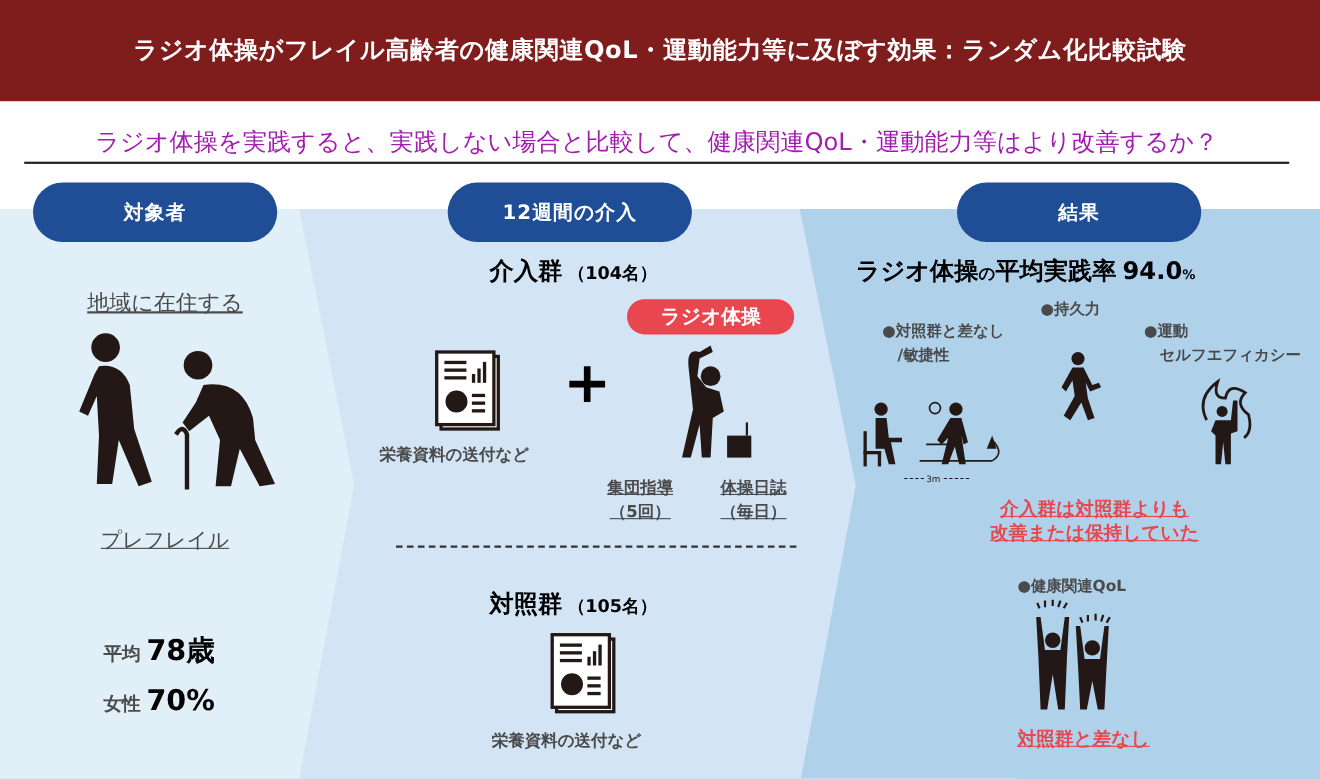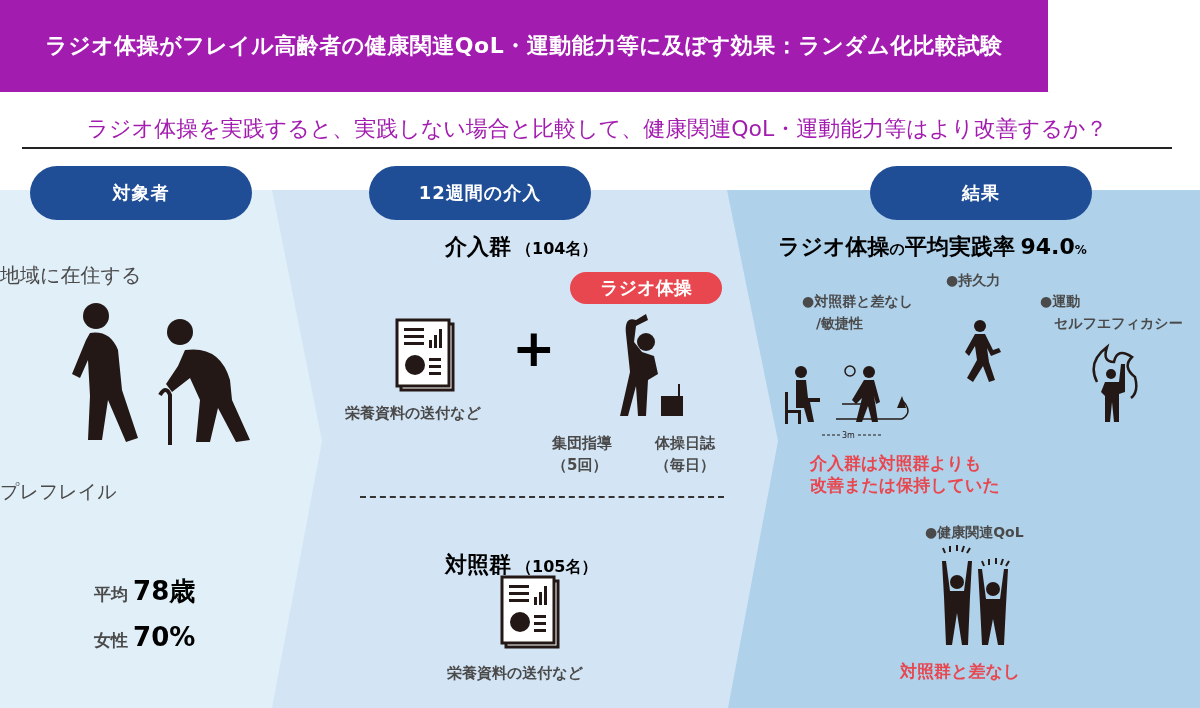--- a/index.html
+++ b/index.html
@@ -1,23 +1,23 @@
 <!DOCTYPE html>
 <html><head>
 <meta charset="utf-8">
 <style>
   * { box-sizing: border-box; margin: 0; padding: 0; }
   body { width: 1200px; height: 708px; overflow: hidden; background: #ffffff; font-family: "DejaVu Sans", "Liberation Sans", sans-serif; position: relative; color: #3a3a3a; }
-  .header { position: absolute; left: 0; top: 0; width: 1048px; height: 92px; background: #a21caf; display: flex; align-items: center; justify-content: center; }
+  .header { position: absolute; left: 0; top: 0; width: 1200px; height: 92px; background: #7f1d1d; display: flex; align-items: center; justify-content: center; }
   .header h1 { color: #fff; font-size: 22px; font-weight: bold; letter-spacing: 0.5px; }
   .question { position: absolute; left: 22px; top: 114px; width: 1150px; text-align: center; font-size: 22px; color: #a21caf; border-bottom: 2px solid #222; padding-bottom: 3px; }
   svg.bg { position: absolute; left: 0; top: 0; }
   .pill { position: absolute; height: 54px; border-radius: 27px; background: #1f4e96; color: #fff; font-weight: bold; font-size: 18px; display: flex; align-items: center; justify-content: center; letter-spacing: 1px; }
   .abs { position: absolute; }
-  .center { text-align: left; }
+  .center { text-align: center; text-decoration: underline; }
   .gray { color: #4a4a4a; }
   .blue { color: #000000; }
   .red { color: #e8474f; }
   .b { font-weight: bold; }
   .redpill { position: absolute; background: #e8474f; color: #fff; border-radius: 16px; font-weight: bold; font-size: 18px; display:flex; align-items:center; justify-content:center; }
   .dashed { position: absolute; border-top: 2px dashed #333; }
 </style>
 </head>
 <body>
 
@@ -48,21 +48,21 @@
 </div>
 <div class="abs" style="left:94px;top:574px;">
   <span class="b gray" style="font-size:17px;">平均</span>
   <span class="b blue" style="font-size:26px;">78歳</span>
 </div>
 <div class="abs" style="left:94px;top:622px;">
   <span class="b gray" style="font-size:17px;">女性</span>
   <span class="b blue" style="font-size:26px;">70%</span>
 </div>
 
-<div class="pill" style="left:369px;top:166px;width:222px;">12週間の介入</div>
+<div class="pill" style="left:407px;top:166px;width:222px;">12週間の介入</div>
 <div class="abs" style="left:445px;top:232px;">
   <span class="b blue" style="font-size:22px;">介入群</span>
   <span class="b blue" style="font-size:16px;">（104名）</span>
 </div>
 <div class="redpill" style="left:570px;top:272px;width:152px;height:32px;">ラジオ体操</div>
 
 <svg class="abs" style="left:395px;top:318px;" width="60" height="75" viewBox="0 0 60 75">
   <rect x="6" y="6" width="52" height="66" fill="#fff" stroke="#231815" stroke-width="3"></rect>
   <rect x="2" y="2" width="52" height="66" fill="#fff" stroke="#231815" stroke-width="3"></rect>
   <g fill="#231815">
@@ -93,21 +93,21 @@
   <div>集団指導</div>
   <div>（5回）</div>
 </div>
 <div class="abs b gray center" style="left:655px;top:432px;font-size:15px;line-height:22px;">
   <div>体操日誌</div>
   <div>（毎日）</div>
 </div>
 
 <div class="dashed" style="left:360px;top:496px;width:364px;"></div>
 
-<div class="abs" style="left:445px;top:534px;margin-top:16px;">
+<div class="abs" style="left:445px;top:534px;">
   <span class="b blue" style="font-size:22px;">対照群</span>
   <span class="b blue" style="font-size:16px;">（105名）</span>
 </div>
 <svg class="abs" style="left:500px;top:575px;" width="60" height="75" viewBox="0 0 60 75">
   <rect x="6" y="6" width="52" height="66" fill="#fff" stroke="#231815" stroke-width="3"></rect>
   <rect x="2" y="2" width="52" height="66" fill="#fff" stroke="#231815" stroke-width="3"></rect>
   <g fill="#231815">
       <rect x="9" y="10" width="20" height="3"></rect>
       <rect x="9" y="17" width="20" height="3"></rect>
       <rect x="9" y="24" width="20" height="3"></rect>

